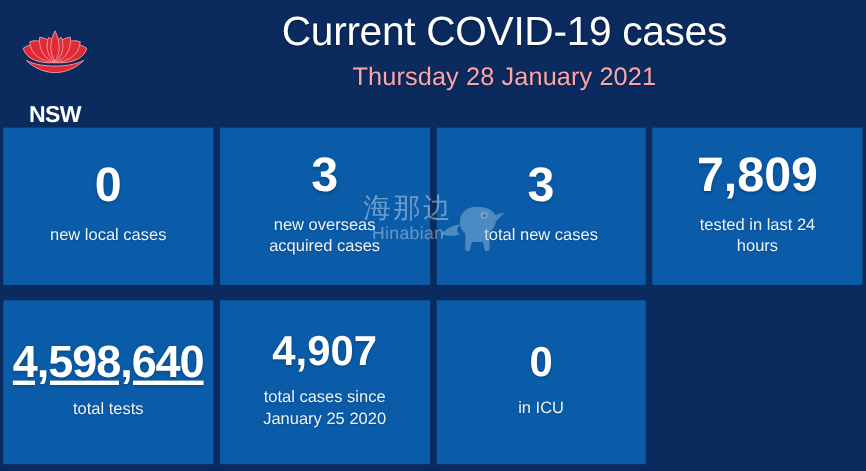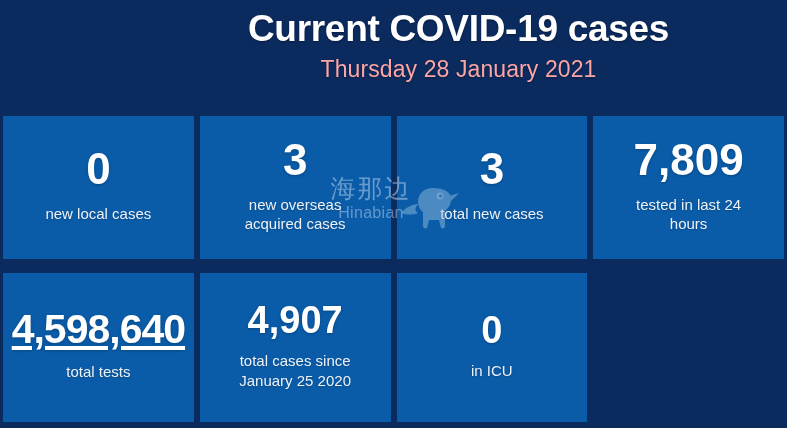--- a/index.html
+++ b/index.html
@@ -45,21 +45,21 @@
     position: absolute;
     left: 110px;
     right: 0;
     top: 6px;
     text-align: center;
     padding-left: 20px;
   }
   #title {
     color: #ffffff;
     font-size: 37px;
-    font-weight: bold;
+    font-weight: normal;
     letter-spacing: -0.3px;
     line-height: 1.25;
     margin: 0;
     text-shadow: 0 1px 2px rgba(0,0,0,0.35);
   }
   #subtitle {
     color: #fca5a5;
     font-size: 23px;
     font-weight: normal;
     line-height: 1.3;
@@ -150,20 +150,46 @@
     opacity: 0.45;
   }
 </style>
 </head>
 <body>
 
 <div id="dashboard">
 
   <div id="header">
 
+    <div id="logo">
+      <svg width="72" height="90" viewBox="0 0 72 90" xmlns="http://www.w3.org/2000/svg">
+        <g fill="#e02b34" stroke="#f4a0a6" stroke-width="0.8">
+
+          <path d="M36 49 C22 50 10 46 7 36 C13 31 22 32 28 37 Z"></path>
+          <path d="M36 49 C50 50 62 46 65 36 C59 31 50 32 44 37 Z"></path>
+
+          <path d="M36 49 C24 48 14 42 13 30 C21 27 29 31 33 39 Z"></path>
+          <path d="M36 49 C48 48 58 42 59 30 C51 27 43 31 39 39 Z"></path>
+
+          <path d="M36 49 C27 46 21 38 22 26 C30 26 35 33 36 41 Z"></path>
+          <path d="M36 49 C45 46 51 38 50 26 C42 26 37 33 36 41 Z"></path>
+
+          <path d="M36 49 C30 44 27 36 30 26 C36 28 39 35 38 43 Z"></path>
+          <path d="M36 49 C42 44 45 36 42 26 C36 28 33 35 34 43 Z"></path>
+
+          <path d="M36 48 C31 40 31 30 36 20 C41 30 41 40 36 48 Z"></path>
+
+          <path d="M10 47 C18 55 28 58 36 58 C44 58 54 55 62 47 C54 51 45 52 36 52 C27 52 18 51 10 47 Z"></path>
+        </g>
+      </svg>
+      <svg width="72" height="34" viewBox="0 0 72 34" style="margin-top:-6px" xmlns="http://www.w3.org/2000/svg">
+        <text x="36" y="19" text-anchor="middle" fill="#ffffff" font-family="Liberation Sans, sans-serif" font-size="21" font-weight="bold" letter-spacing="-0.5">NSW</text>
+        <text x="36" y="30" text-anchor="middle" fill="#ffffff" font-family="Liberation Sans, sans-serif" font-size="7.3" font-weight="bold" letter-spacing="0.7">GOVERNMENT</text>
+      </svg>
+    </div>
 
     <div id="title-block">
       <h1 id="title">Current COVID-19 cases</h1>
       <h2 id="subtitle">Thursday 28 January 2021</h2>
     </div>
   </div>
 
   <div id="cards">
 
     <div class="card row1">

